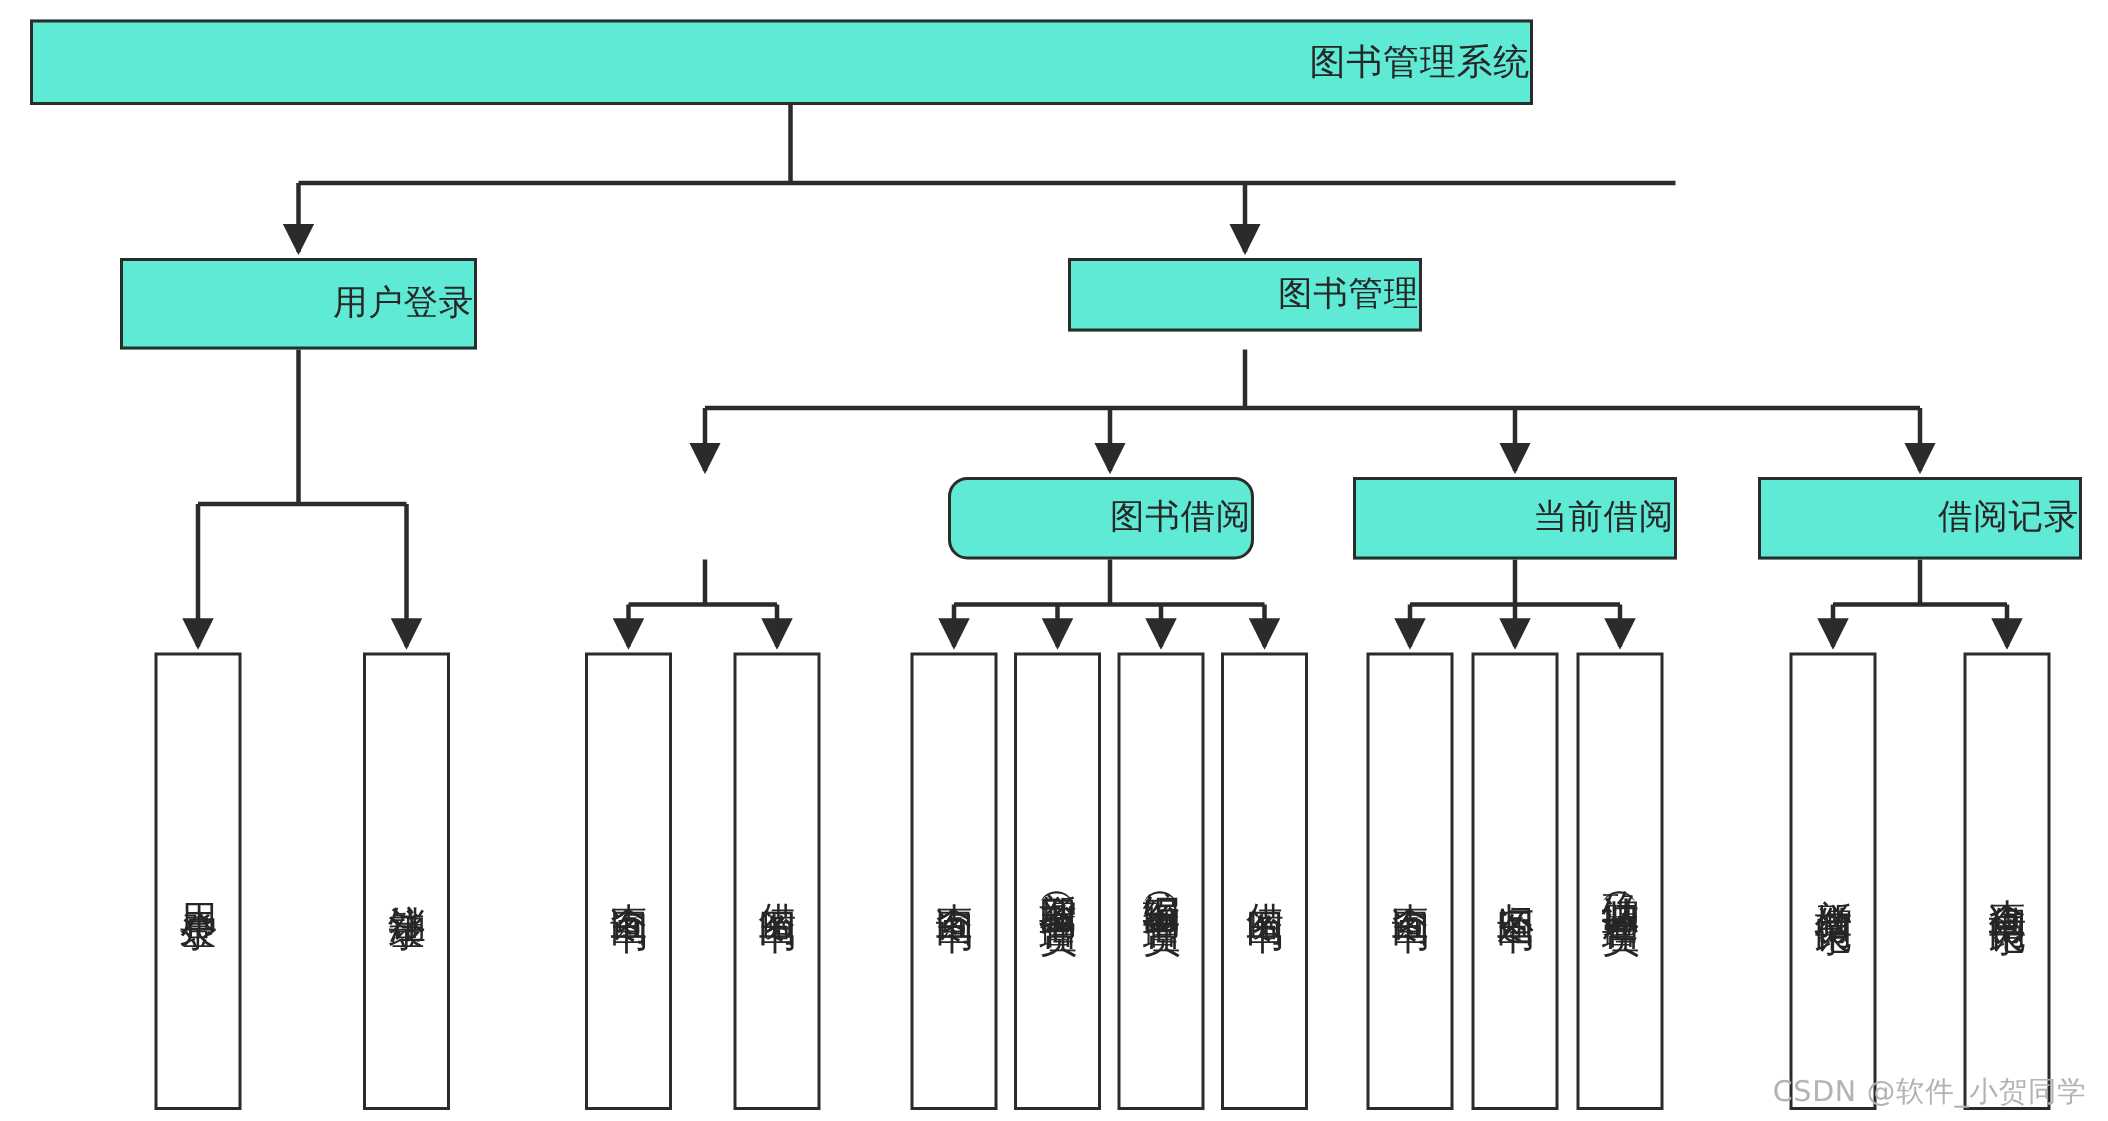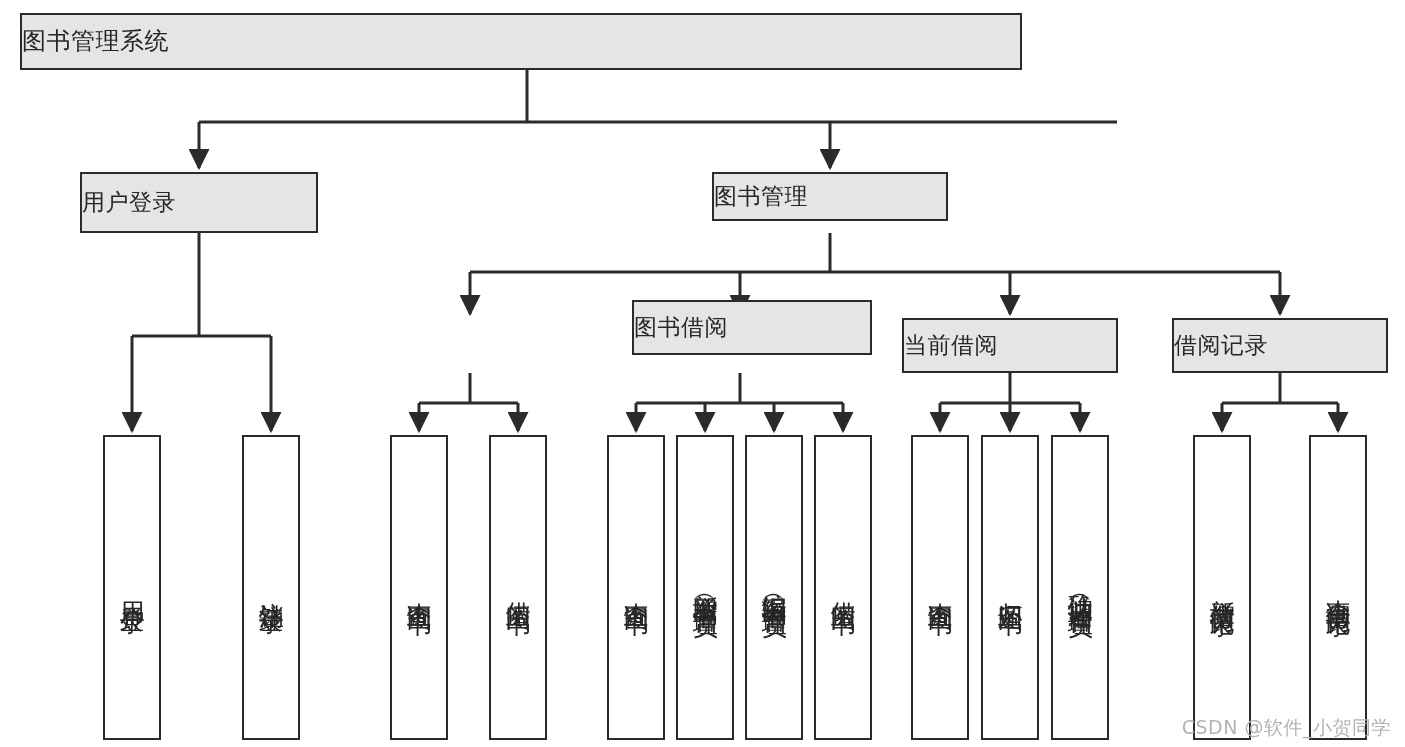--- a/index.html
+++ b/index.html
@@ -7,26 +7,26 @@
   body{
     width:1405px;height:747px;overflow:hidden;
     font-family:"DejaVu Sans","Liberation Sans",sans-serif;
     position:relative;
   }
   #diagram-root{position:absolute;left:0;top:0;width:1405px;height:747px;}
   svg#tree{position:absolute;left:0;top:0;width:1405px;height:747px;display:block;}
 
   .node-box{
     position:absolute;
-    background:#e5e5e5;
+    background:#5eead4;
     border:2px solid #2b2b2b;
     box-sizing:border-box;
     display:flex;
     align-items:center;
-    justify-content:flex-start;
+    justify-content:flex-end;
   }
   .node-label{
     color:#262626;
     white-space:nowrap;
     line-height:1.1;
     letter-spacing:0.5px;
   }
   .lvl0 .node-label{font-size:24px;}
   .lvl1 .node-label{font-size:23px;}
   .lvl2 .node-label{font-size:23px;}
@@ -124,21 +124,21 @@
     <span class="node-label">图书管理系统</span>
   </div>
 
   <div class="node-box lvl1" style="left:80px;top:172px;width:238px;height:61px;">
     <span class="node-label">用户登录</span>
   </div>
   <div class="node-box lvl1" style="left:712px;top:172px;width:236px;height:49px;">
     <span class="node-label">图书管理</span>
   </div>
 
-  <div class="node-box lvl2" style="left:632px;top:300px;width:240px;height:55px;">
+  <div class="node-box lvl2" style="left:632px;top:318px;width:204px;height:55px;border-radius:13px;">
     <span class="node-label">图书借阅</span>
   </div>
   <div class="node-box lvl2" style="left:1172px;top:318px;width:216px;height:55px;">
     <span class="node-label">借阅记录</span>
   </div>
   <div class="node-box lvl2" style="left:902px;top:318px;width:216px;height:55px;">
     <span class="node-label">当前借阅</span>
   </div>
 
   <div class="leaf-box" style="left:103px;top:435px;width:58px;height:305px;">

